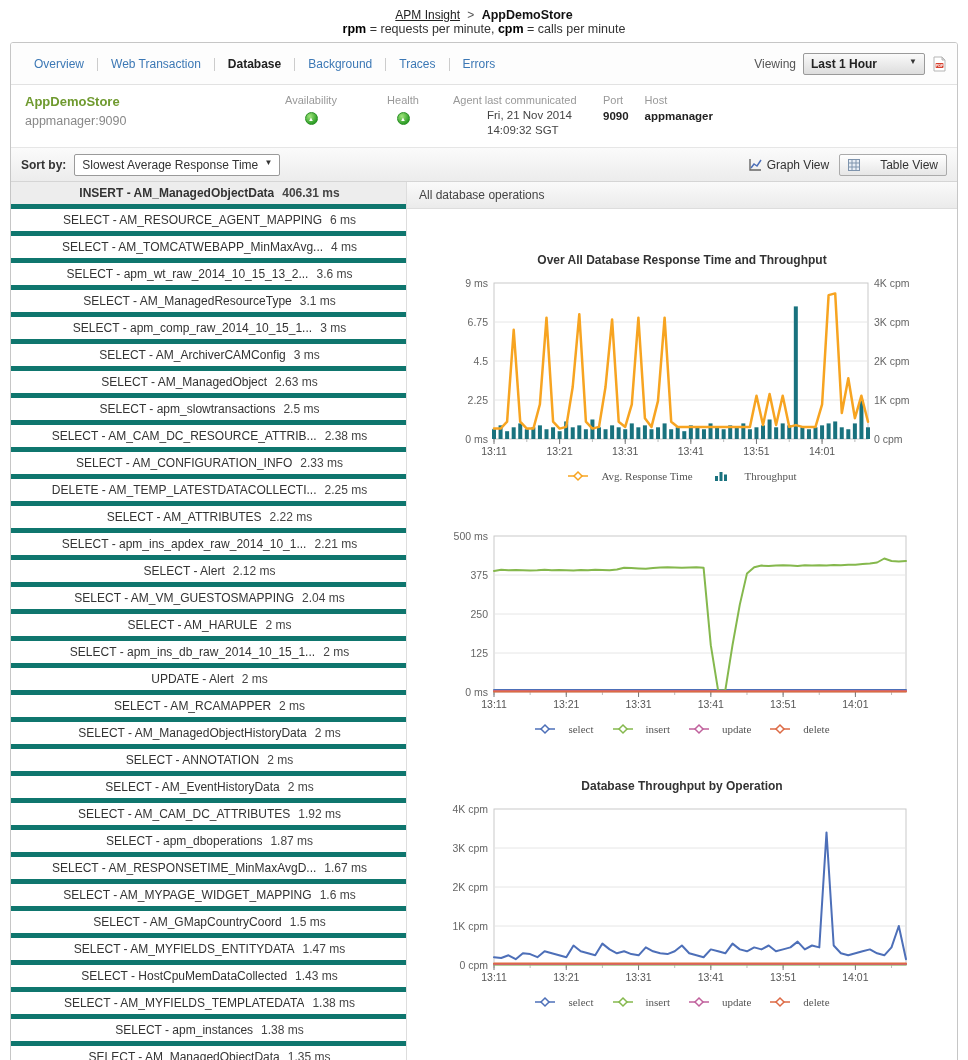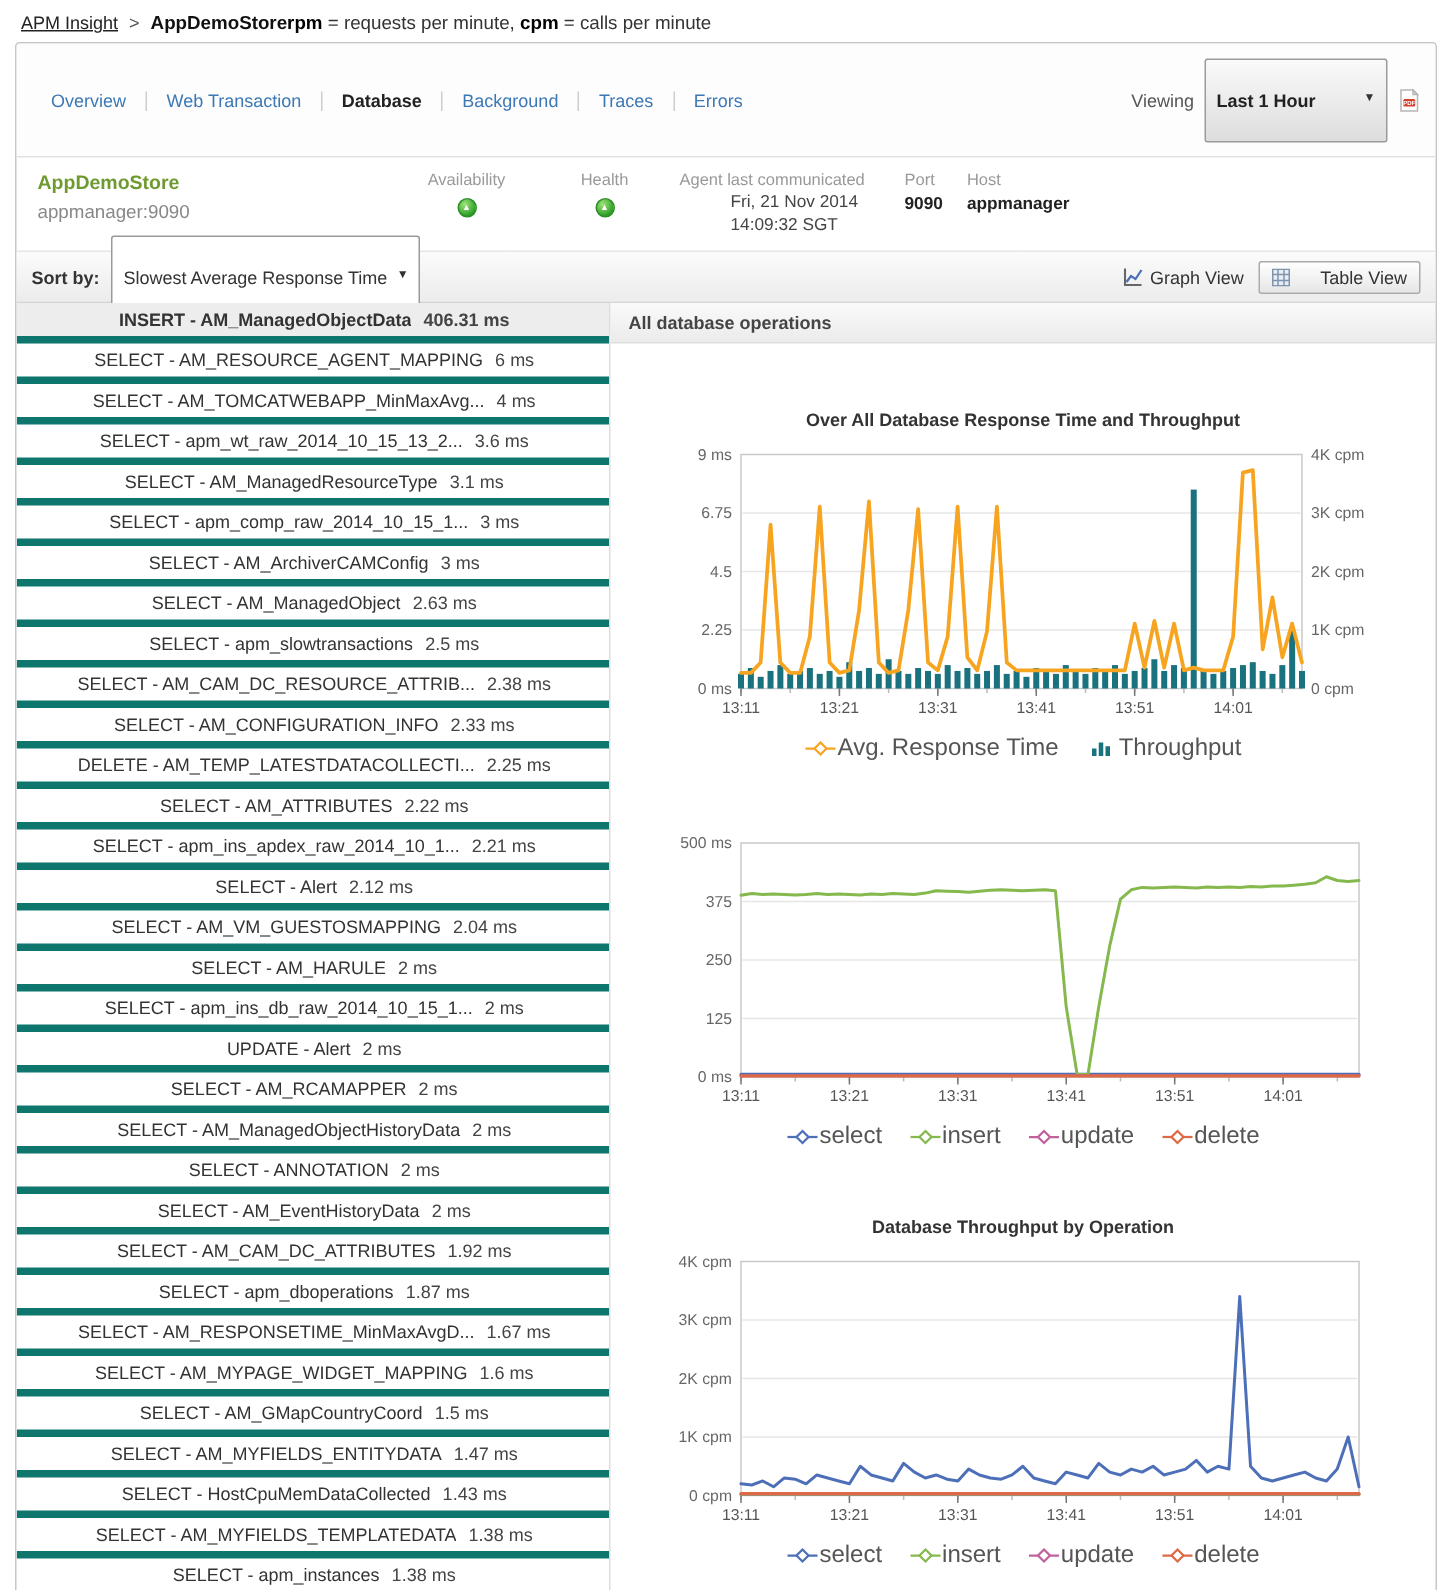--- a/index.html
+++ b/index.html
@@ -3,41 +3,41 @@
 <meta charset="utf-8">
 <style>
   * { box-sizing: border-box; }
   html,body { margin:0; padding:0; }
   body {
     width:968px; height:1060px; overflow:hidden;
     background:#fff; color:#333;
     font-family:"Liberation Sans","DejaVu Sans",sans-serif; font-size:12px;
   }
   
-  .topbar { display:flex; align-items:center; padding:8px 14px 6px; }
+  .topbar { display:flex; justify-content:space-between; align-items:center; padding:8px 14px 6px;flex-direction:column; }
   .breadcrumb a { color:#222; text-decoration:underline; cursor:pointer; }
   .breadcrumb .sep { color:#555; margin:0 4px; }
   .breadcrumb .crumb-current { font-weight:bold; color:#111; font-size:12.5px; }
   .units-note { color:#333; font-size:12.5px; }
   .units-note b { color:#000; }
 
   
   .panel { margin:0 10px; border:1px solid #c6c6c6; border-radius:3px; background:#fff;
            height:1036px; display:flex; flex-direction:column; overflow:hidden; }
 
   
   .tabbar { display:flex; align-items:center; padding:10px 10px 9px; border-bottom:1px solid #e2e2e2; background:#fdfdfd; }
   .tab { color:#3c78b5; padding:0 13px; cursor:pointer; white-space:nowrap; }
   .tab.active { color:#222; font-weight:bold; }
   .tab-divider { width:1px; height:13px; background:#ccc; }
   .viewing { margin-left:auto; display:flex; align-items:center; gap:7px; }
   .viewing-label { color:#555; }
   .selectbox { display:inline-flex; align-items:flex-start; justify-content:space-between;
                border:1px solid #9a9a9a; background:linear-gradient(#fafafa,#ddd);
-               padding:20px 7px; cursor:pointer; border-radius:2px; }
+               padding:3px 7px; cursor:pointer; border-radius:2px; }
   .viewing-select { width:122px; font-weight:bold; color:#222; }
   .selectbox .arrow { font-size:8px; color:#333; margin-left:6px; }
 
   
   .appinfo { display:flex; align-items:flex-start; padding:9px 14px 11px; border-bottom:1px solid #e6e6e6; }
   .app-id { width:238px; }
   .app-name { color:#6f9a2f; font-weight:bold; font-size:13px; }
   .app-instance { color:#888; font-size:12.5px; margin-top:5px; }
   .stat-col { text-align:center; }
   .stat-label { color:#999; font-size:11px; }
@@ -69,27 +69,27 @@
   
   .content { flex:1; min-height:0; display:flex; overflow:hidden; }
   .ops-list { width:396px; border-right:1px solid #ddd; overflow:hidden; }
   .op-row { display:flex; justify-content:center; align-items:center;
             height:27px; padding:0 10px 0 12px; border-bottom:5px solid #0f766e; cursor:pointer; }
   .op-row .op-name { color:#333; white-space:nowrap; overflow:hidden; text-overflow:ellipsis; }
   .op-row .op-val { color:#444; margin-left:8px; white-space:nowrap; }
   .op-row.selected { background:#ededed; font-weight:bold; }
 
   .charts-col { flex:1; min-width:0; display:flex; flex-direction:column; overflow:hidden; }
-  .charts-header { height:27px; line-height:26px; padding-left:12px; font-weight:bold; color:#444;
+  .charts-header { height:27px; line-height:26px; padding-left:12px; font-weight:normal; color:#444;
                    background:linear-gradient(#fafafa,#ebebeb); border-bottom:1px solid #ddd; }
   .charts-body { flex:1; overflow:hidden; }
   .chart-block { width:480px; margin:44px auto 0; text-align:center; }
   .chart-title { font-weight:bold; color:#333; font-size:12px; margin-bottom:6px; }
   .chart-legend { margin-top:2px; display:flex; justify-content:center; align-items:center; }
-  .legend-item { display:inline-flex; align-items:center; gap:0; margin:0 9px; color:#555; font-size:16px; }
+  .legend-item { display:inline-flex; align-items:center; gap:12px; margin:0 9px; color:#555; font-size:11px;font-family:Liberation Serif, serif; }
   svg text { font-family:"Liberation Sans","DejaVu Sans",sans-serif; }
 </style>
 </head>
 <body>
 
 <div class="page">
 
   <div class="topbar">
     <div class="breadcrumb">
       <a>APM Insight</a>

